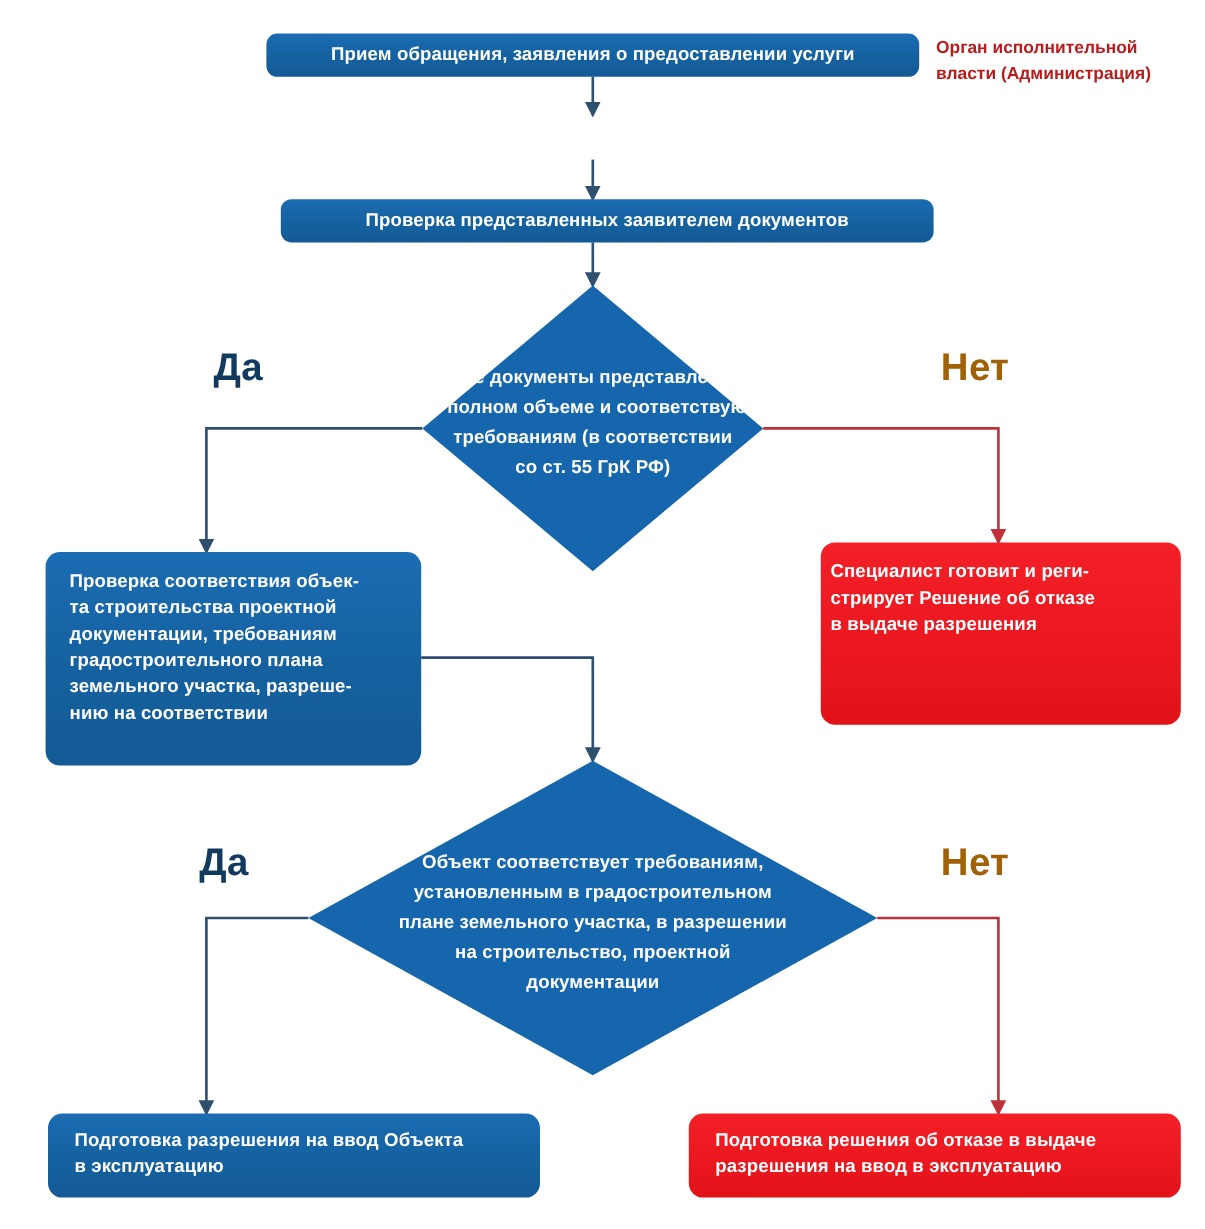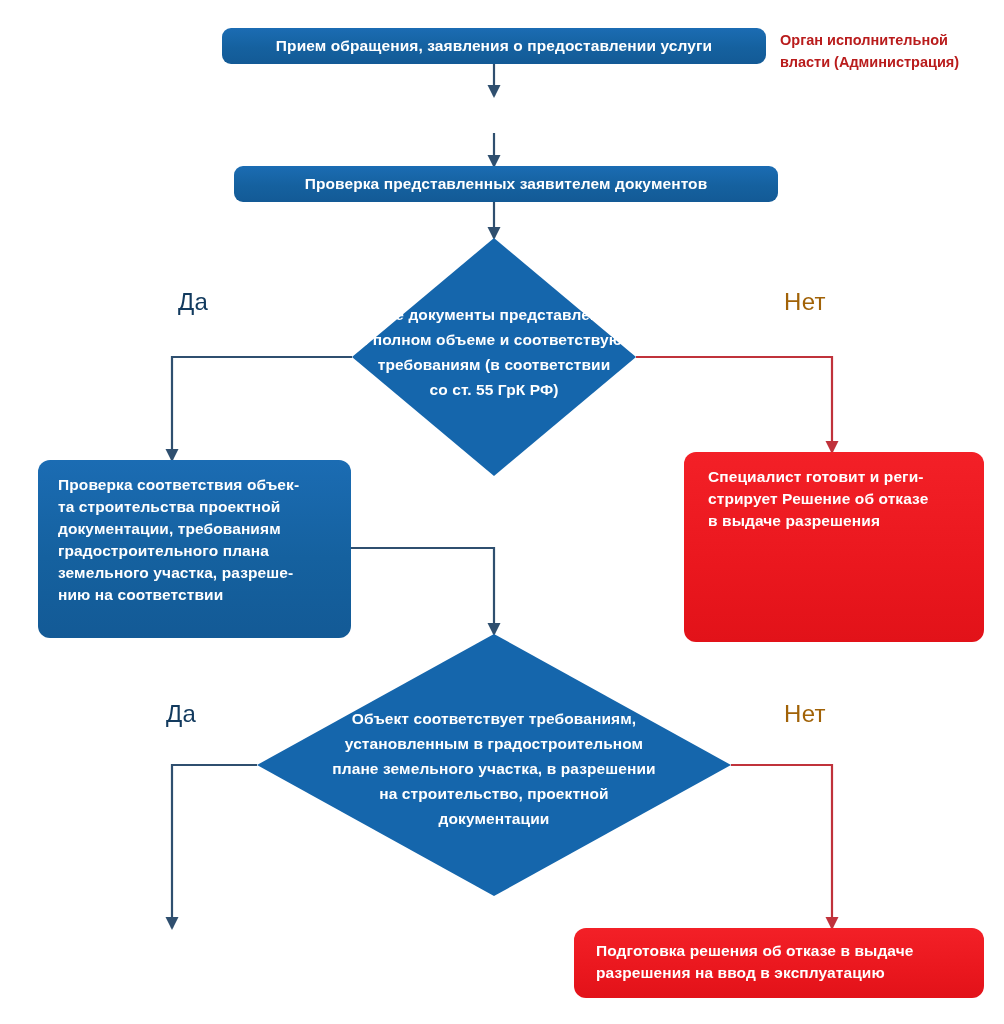--- a/index.html
+++ b/index.html
@@ -81,22 +81,22 @@
     color: #ffffff;
     font-weight: bold;
     font-size: 15.5px;
     line-height: 1.62;
     letter-spacing: .1px;
   }
 
   
   .branch {
     position: absolute;
-    font-size: 24px;
-    font-weight: normal;
+    font-size: 32px;
+    font-weight: bold;
     letter-spacing: .3px;
   }
   .branch.yes { color: #123A5E; }
   .branch.no  { color: #a16207; }
 
   
   .caption {
     position: absolute;
     color: #b91c1c;
     font-size: 14.5px;
@@ -173,21 +173,21 @@
     <span class="txt">
       <span>Проверка соответствия объек-</span><br>
       <span>та строительства проектной</span><br>
       <span>документации, требованиям</span><br>
       <span>градостроительного плана</span><br>
       <span>земельного участка, разреше-</span><br>
       <span>нию на соответствии</span>
     </span>
   </div>
 
-  <div class="node red card" style="left:684px; top:452px; width:300px; height:190px; padding:14px 14px 12px 24px;">
+  <div class="node red card" style="left:684px; top:452px; width:300px; height:152px; padding:14px 14px 12px 8px;">
     <span class="txt">
       <span>Специалист готовит и реги-</span><br>
       <span>стрирует Решение об отказе</span><br>
       <span>в выдаче разрешения</span>
     </span>
   </div>
 
   <div class="diamond" style="left:257px; top:634px; width:474px; height:262px;">
     <div class="shape"></div>
     <div class="label" style="top:72px;">
@@ -195,20 +195,26 @@
       <div>установленным в градостроительном</div>
       <div>плане земельного участка, в разрешении</div>
       <div>на строительство, проектной</div>
       <div>документации</div>
     </div>
   </div>
 
   <div class="branch yes" style="left:166px; top:700px;">Да</div>
   <div class="branch no" style="left:784px; top:700px;">Нет</div>
 
+  <div class="node blue card" style="left:40px; top:928px; width:410px; height:70px; padding:12px 14px 10px 22px;">
+    <span class="txt">
+      <span>Подготовка разрешения на ввод Объекта</span><br>
+      <span>в эксплуатацию</span>
+    </span>
+  </div>
 
   <div class="node red card" style="left:574px; top:928px; width:410px; height:70px; padding:12px 14px 23px 22px;">
     <span class="txt">
       <span>Подготовка решения об отказе в выдаче</span><br>
       <span>разрешения  на ввод в эксплуатацию</span>
     </span>
   </div>
 
 </div>
 

